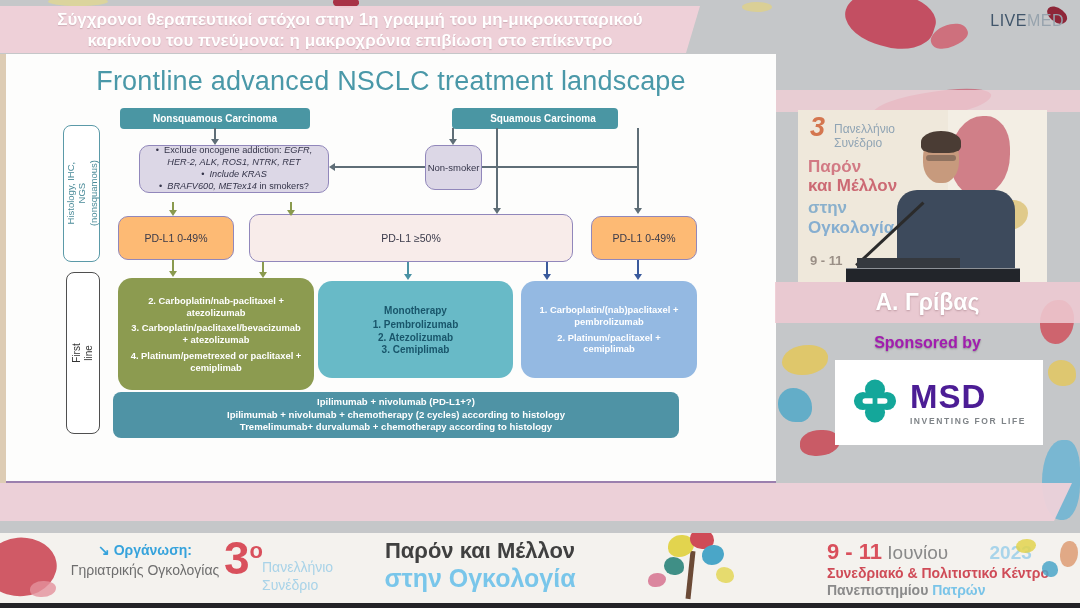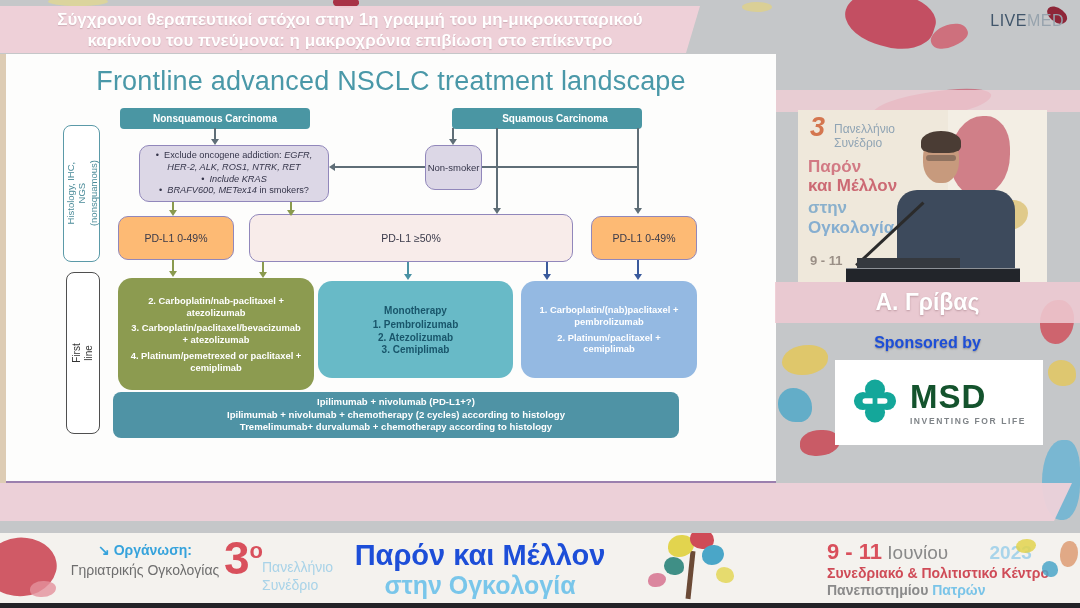--- a/index.html
+++ b/index.html
@@ -27,21 +27,21 @@
                color:#4a98a8;font-size:27px;letter-spacing:.2px;}
   .hdr{position:absolute;height:21px;background:#4a96a3;border-radius:4px;color:#fff;
        font-size:10px;font-weight:700;display:flex;align-items:center;justify-content:center;}
   .sidebox{position:absolute;background:#fff;display:flex;align-items:center;justify-content:center;}
   .sidebox .vert{transform:rotate(-90deg);text-align:center;line-height:1.2;}
   .side-hist{left:57px;top:71px;width:37px;height:137px;border:1.5px solid #5b9aa8;border-radius:8px;color:#4a8b99;font-size:9.5px;}
   .side-hist .vert{width:130px;}
   .side-first{left:60px;top:218px;width:34px;height:162px;border:1.5px solid #4f4f4f;border-radius:8px;color:#333;font-size:10px;}
   .side-first .vert{width:150px;}
   .lav{background:#dcd7e6;border:1.5px solid #9187bb;border-radius:10px;color:#35354a;}
-  .onco{position:absolute;left:133px;top:91px;width:190px;height:57px;font-size:9.2px;line-height:1.3;
+  .onco{position:absolute;left:133px;top:91px;width:190px;height:48px;font-size:9.2px;line-height:1.3;
         display:flex;flex-direction:column;justify-content:center;text-align:center;padding:2px 8px;}
   .onco i{font-style:italic;}
   .nonsmoker{position:absolute;left:419px;top:91px;width:57px;height:45px;font-size:9.5px;
         display:flex;align-items:center;justify-content:center;text-align:center;line-height:1.25;}
   .pdl1{position:absolute;border:1.5px solid #9187bb;border-radius:10px;font-size:10.5px;color:#3a3a4a;
         display:flex;align-items:center;justify-content:center;}
   .pdl1.cream{background:#fdba74;}
   .pdl1.rose{background:#f8ecea;}
   .tx{position:absolute;border-radius:14px;display:flex;flex-direction:column;justify-content:center;
       text-align:center;font-weight:700;font-size:9.4px;line-height:1.25;padding:4px 10px;}
@@ -76,39 +76,39 @@
   .spk-body{position:absolute;left:99px;top:80px;width:118px;height:92px;background:#3d4a5c;border-radius:20px 20px 0 0;}
   .spk-head{position:absolute;left:125px;top:26px;width:36px;height:47px;background:#c79a7d;border-radius:45%;}
   .spk-hair{position:absolute;left:123px;top:21px;width:40px;height:22px;background:#4a3c34;border-radius:50% 50% 30% 30%;}
   .spk-glasses{position:absolute;left:128px;top:45px;width:30px;height:6px;background:rgba(40,40,40,.35);border-radius:3px;}
   .mic{position:absolute;left:58px;top:154px;width:92px;height:2.5px;background:#2b2b2b;transform:rotate(-43deg);transform-origin:left center;}
   .laptop{position:absolute;left:59px;top:148px;width:103px;height:11px;background:#35393f;}
   .podium{position:absolute;left:48px;top:158px;width:174px;height:14px;background:#22252a;border-top:1px solid #8d9197;}
   .name-banner{position:absolute;left:775px;top:282px;width:305px;height:41px;background:rgba(238,201,210,.88);z-index:4;
     display:flex;align-items:center;justify-content:center;color:#fff;font-size:23px;font-weight:700;
     text-shadow:0 1px 2px rgba(120,80,90,.4);}
-  .sponsored{position:absolute;left:775px;top:334px;width:305px;text-align:center;z-index:4;color:#1d4ed8;
+  .sponsored{position:absolute;left:775px;top:334px;width:305px;text-align:center;z-index:4;color:#a21caf;
     font-size:16px;font-weight:700;text-shadow:0 1px 2px rgba(0,0,0,.3);}
   .msd-card{position:absolute;left:835px;top:360px;width:208px;height:85px;background:#fff;z-index:4;
     display:flex;align-items:center;justify-content:center;gap:12px;}
-  .msd-name{font-size:33px;font-weight:700;color:#14532d;letter-spacing:1px;line-height:1;}
+  .msd-name{font-size:33px;font-weight:700;color:#4c1d95;letter-spacing:1px;line-height:1;}
   .msd-tag{font-size:8.5px;color:#7f8488;letter-spacing:1.6px;margin-top:3px;font-weight:600;}
 
   
   .pink-band-bottom{position:absolute;left:0;top:483px;width:1072px;height:38px;background:rgba(238,209,217,.95);z-index:1;
     clip-path:polygon(0 0,100% 0,calc(100% - 18px) 100%,0 100%);}
   .footer{position:absolute;left:0;top:533px;width:1080px;height:80px;background:#f4f2ee;z-index:3;overflow:hidden;}
   .org-block{position:absolute;left:55px;top:9px;width:180px;text-align:center;line-height:1.15;}
   .org-label{color:#36a3dc;font-weight:700;font-size:14px;margin-bottom:4px;}
   .org-line{color:#6e6e6e;font-size:14px;}
   .cong-num{position:absolute;left:224px;top:2px;font-size:46px;font-weight:700;color:#d9505c;line-height:1;}
   .cong-num sup{font-size:22px;}
   .cong-words{position:absolute;left:262px;top:25px;font-size:14px;color:#a9d3e8;line-height:1.3;}
   .cong-title{position:absolute;left:350px;top:6px;width:260px;text-align:center;font-weight:700;line-height:1.12;}
-  .cong-title .t1{color:#1d4ed8;font-size:29px;text-align:center;}
+  .cong-title .t1{color:#404040;font-size:22px;text-align:center;}
   .cong-title .t2{color:#79c6ea;font-size:25px;}
   .dates-line{position:absolute;left:827px;top:6px;font-weight:700;}
   .dates-line .d{color:#d9505c;font-size:22px;}
   .dates-line .m{color:#8a8a8a;font-size:19px;font-weight:400;}
   .dates-line .y{color:#a8d4ea;font-size:19px;margin-left:36px;}
   .venue1{position:absolute;left:827px;top:32px;color:#cf4b57;font-size:14px;font-weight:600;}
   .venue2{position:absolute;left:827px;top:49px;font-size:14px;font-weight:600;}
   .venue2 .g{color:#8a8a8a;}
   .venue2 .b{color:#7ac4e8;}
   .bottom-strip{position:absolute;left:0;top:603px;width:1080px;height:5px;background:#232327;z-index:5;}
@@ -141,21 +141,21 @@
   <div class="livemed">
     <span class="lv">LIVE</span><span class="md">MED</span>
   </div>
 
   <div class="left-edge"></div>
 
   <div class="slide">
     <div class="slide-title">Frontline advanced NSCLC treatment landscape</div>
 
     <div class="hdr" style="left:114px;top:54px;width:190px;">Nonsquamous Carcinoma</div>
-    <div class="hdr" style="left:446px;top:54px;width:190px;padding-left:16px;">Squamous Carcinoma</div>
+    <div class="hdr" style="left:446px;top:54px;width:166px;padding-left:16px;">Squamous Carcinoma</div>
 
     <div class="sidebox side-hist">
       <div class="vert">
         <div>Histology, IHC, NGS</div>
         <div>(nonsquamous)</div>
       </div>
     </div>
     <div class="sidebox side-first">
       <div class="vert">First line</div>
     </div>

